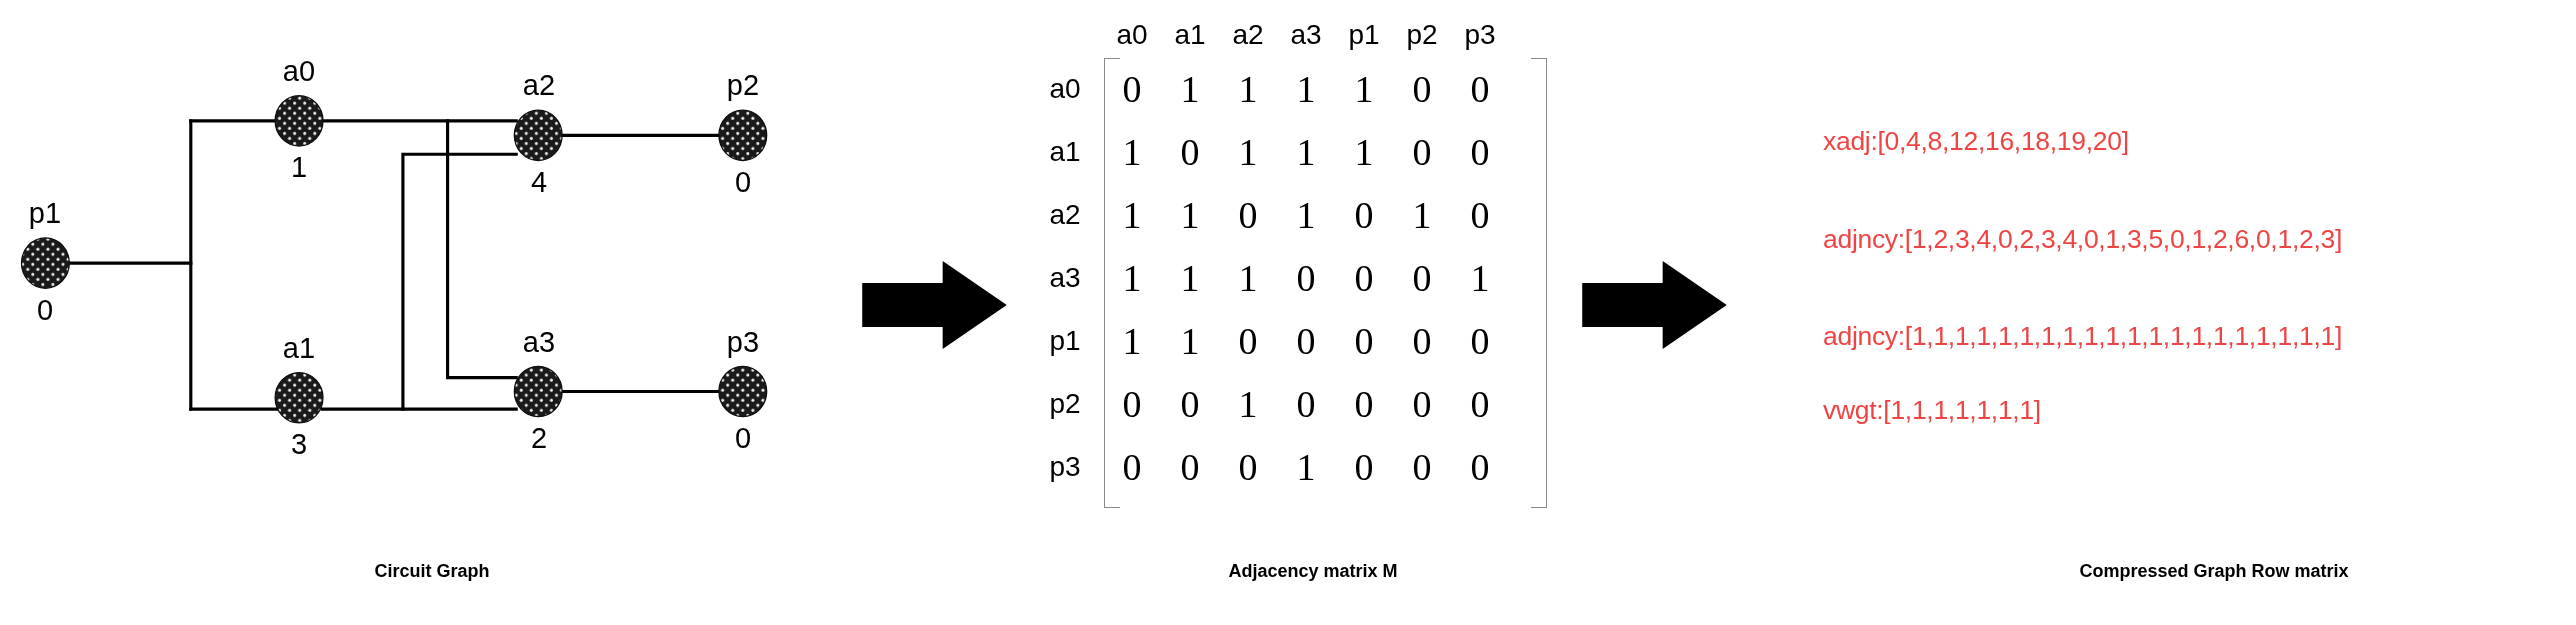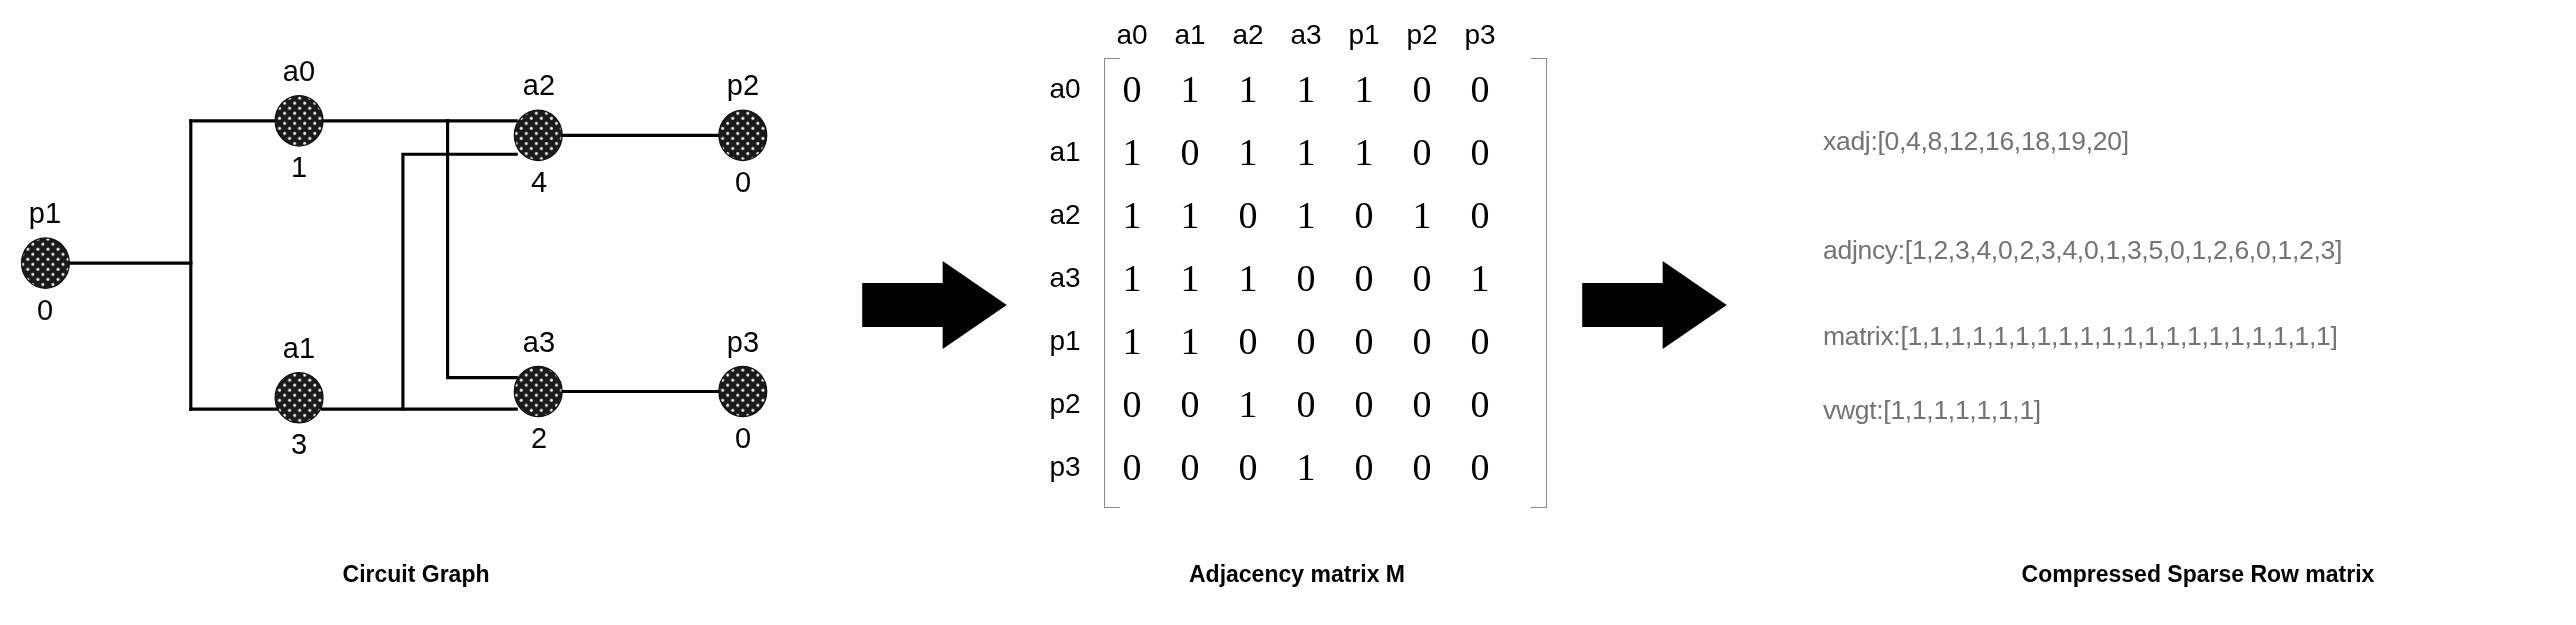--- a/index.html
+++ b/index.html
@@ -17,25 +17,26 @@
     height: 625px;
     background: #ffffff;
     overflow: hidden;
   }
 
   
   .caption {
     position: absolute;
     font-family: "Liberation Sans", sans-serif;
     font-weight: bold;
-    font-size: 23px;
+    font-size: 18px;
     letter-spacing: 0px;
     white-space: nowrap;
     text-align: center;
     color: #000000;
+    margin-left: 16px;
   }
 
   
   #circuit-graph {
     position: absolute;
     left: 0px;
     top: 0px;
     width: 831px;
     height: 625px;
   }
@@ -127,21 +128,21 @@
     top: 0px;
     width: 753px;
     height: 625px;
   }
   .csr-line {
     position: absolute;
     left: 0px;
     font-family: "Liberation Sans", sans-serif;
     font-size: 26.5px;
     white-space: nowrap;
-    color: #737373;
+    color: #ef4444;
     letter-spacing: -0.3px;
   }
 </style>
 </head>
 <body>
 
 <div id="page">
 
   <div id="circuit-graph">
     <svg id="circuit-svg" width="831" height="625" viewBox="0 0 1320 993">
@@ -288,23 +289,23 @@
       </table>
     </div>
   </div>
 
   <svg class="arrow-block" style="left:1582px; top:261px;" width="145" height="88" viewBox="0 0 230 140">
     <polygon points="0,35 128,35 128,0 230,70 128,140 128,105 0,105" fill="#000000"></polygon>
   </svg>
 
   <div id="csr-block">
       <div class="csr-line" style="top: 126px;">xadj:[0,4,8,12,16,18,19,20]</div>
-      <div class="csr-line" style="top: 235px;">adjncy:[1,2,3,4,0,2,3,4,0,1,3,5,0,1,2,6,0,1,2,3]</div>
-      <div class="csr-line" style="top: 321px;">matrix:[1,1,1,1,1,1,1,1,1,1,1,1,1,1,1,1,1,1,1,1]</div>
+      <div class="csr-line" style="top: 224px;">adjncy:[1,2,3,4,0,2,3,4,0,1,3,5,0,1,2,6,0,1,2,3]</div>
+      <div class="csr-line" style="top: 321px;">adjncy:[1,1,1,1,1,1,1,1,1,1,1,1,1,1,1,1,1,1,1,1]</div>
       <div class="csr-line" style="top: 395px;">vwgt:[1,1,1,1,1,1,1]</div>
     </div>
 
   <div class="caption" id="cap-circuit" style="left: 416px; top: 561px; transform: translateX(-50%);">Circuit Graph</div>
   <div class="caption" id="cap-matrix" style="left: 1297px; top: 561px; transform: translateX(-50%); text-align: center;">Adjacency matrix M</div>
-  <div class="caption" id="cap-csr" style="left: 2198px; top: 561px; transform: translateX(-50%);">Compressed Sparse Row matrix</div>
+  <div class="caption" id="cap-csr" style="left: 2198px; top: 561px; transform: translateX(-50%);">Compressed Graph Row matrix</div>
 
 </div>
 
 
 </body></html>

